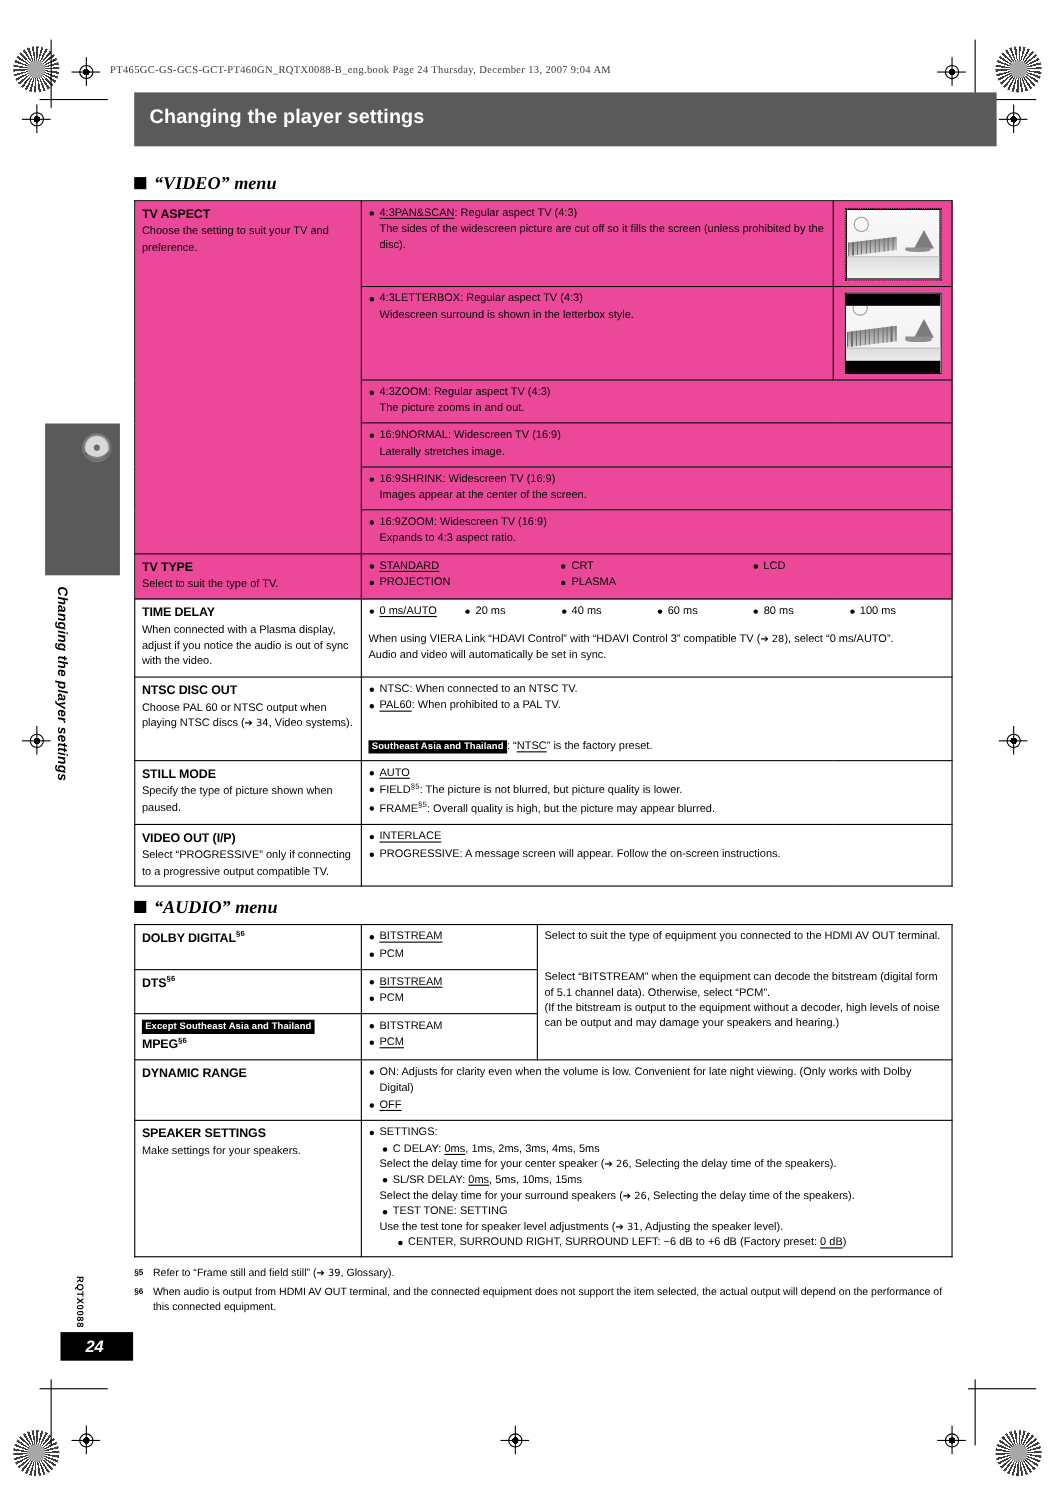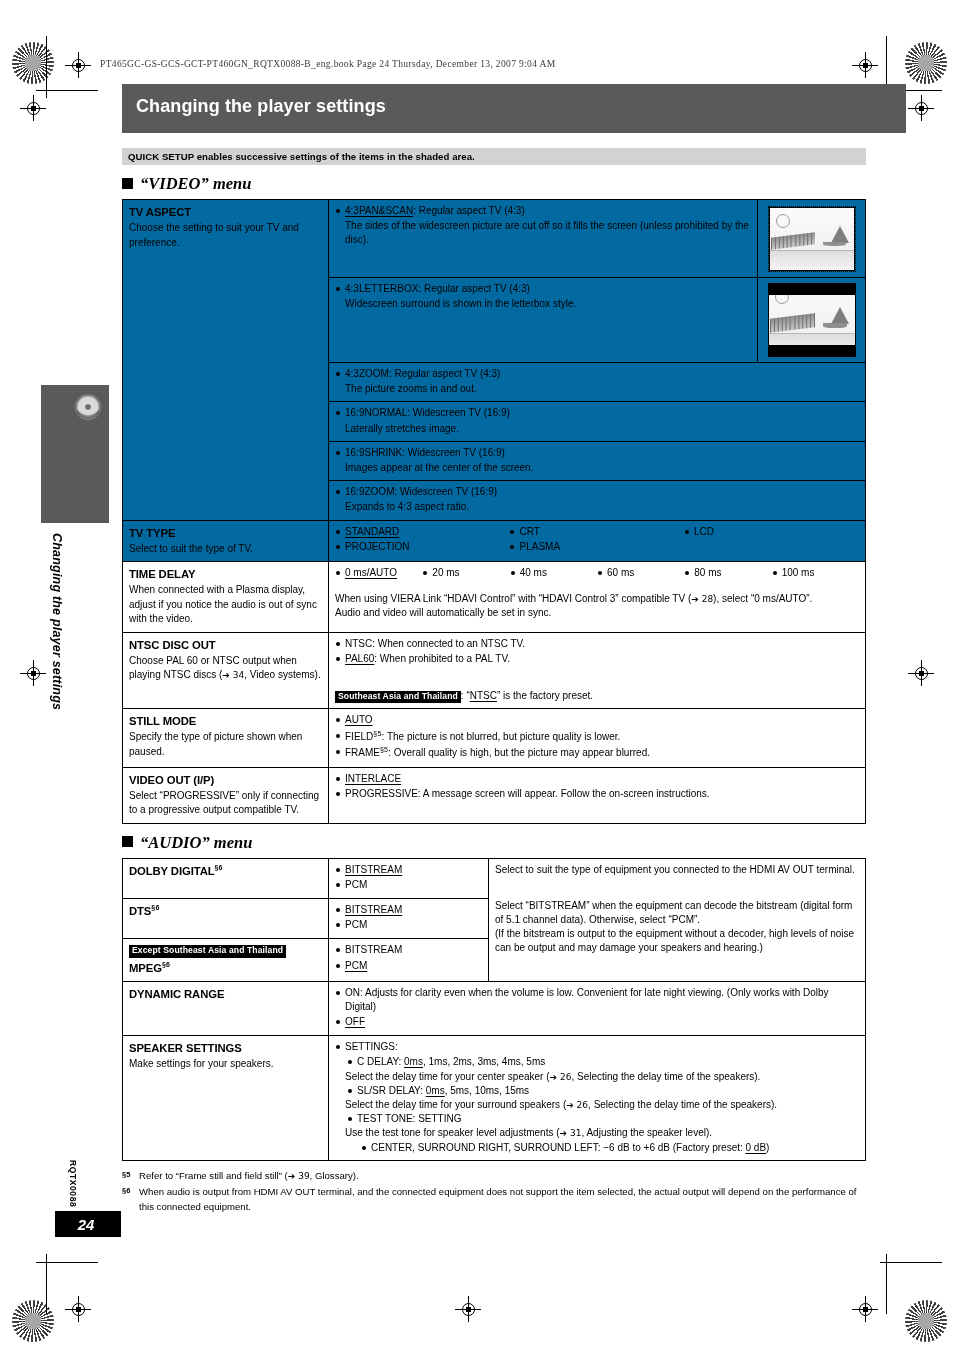--- a/index.html
+++ b/index.html
@@ -110,21 +110,21 @@
   }
   table.cfg td {
     border:1px solid #000;
     vertical-align:top;
     padding:4px 6px 5px 6px;
     line-height:1.42;
   }
   .thickt td { border-top-width:2px; }
   .thickb td { border-bottom-width:2px; }
 
-  .shade { background:#0369a1; }
+  .shade { background:#ec4899; }
   .nameCell { width:206px; }
   .nameCell .nm { font-weight:bold; font-size:11.3px; letter-spacing:-0.1px; }
   .nameCell .ds { margin-top:1px; font-size:10px; line-height:1.45; }
 
   .b { position:relative; padding-left:10px; margin-bottom:1px; }
   .b::before {
     content:""; position:absolute; left:1px; top:5px;
     width:4px; height:4px; border-radius:50%; background:#000;
   }
   .b2 { position:relative; padding-left:10px; margin-left:12px; }
@@ -267,21 +267,20 @@
     <ellipse cx="20" cy="18" rx="4.5" ry="4.5" fill="#6d6d6d" stroke="#fff" stroke-width="1"></ellipse>
     <path d="M6 22 Q20 36 34 22 L34 26 Q20 40 6 26 Z" fill="#4a4a4a" opacity=".6"></path>
   </svg>
 </div>
 <div class="side-label">Changing the player settings</div>
 <div class="sidecode">RQTX0088</div>
 <div class="pagenum">24</div>
 
 <div class="content">
 
-  <div class="quick-banner">QUICK SETUP enables successive settings of the items in the shaded area.</div>
 
   <div class="menu-head">
     <span class="sq"></span>
     <span>“VIDEO” menu</span>
   </div>
 
   <table class="cfg">
     <tbody>
         <tr class="thickt">
       <td class="nameCell shade" rowspan="6">

